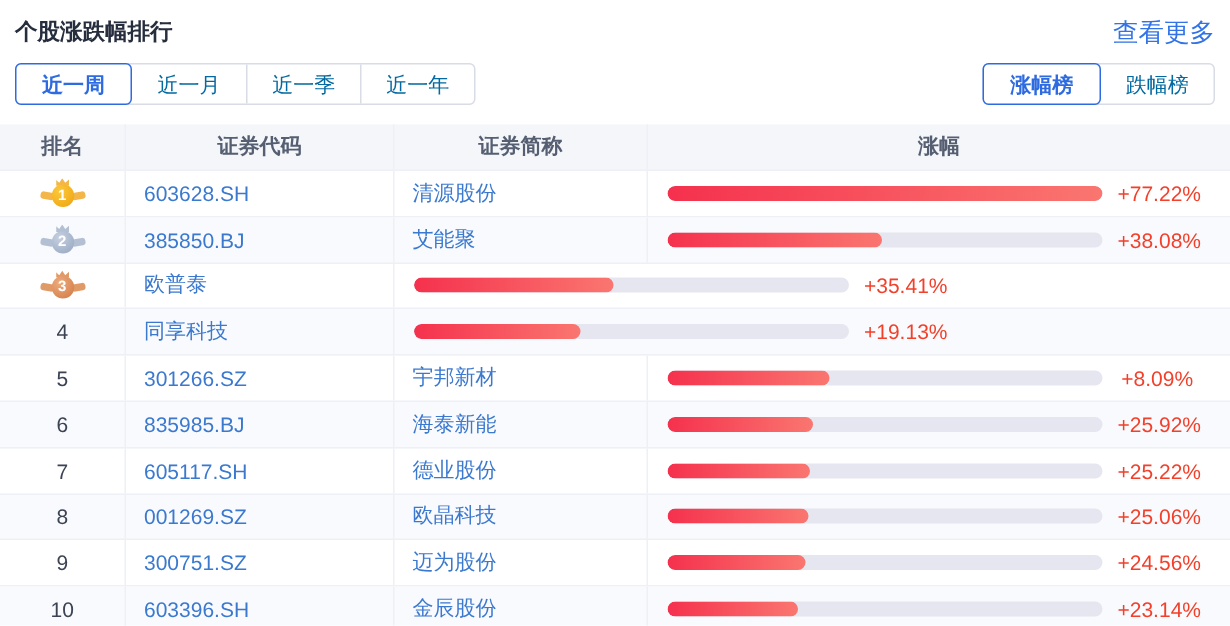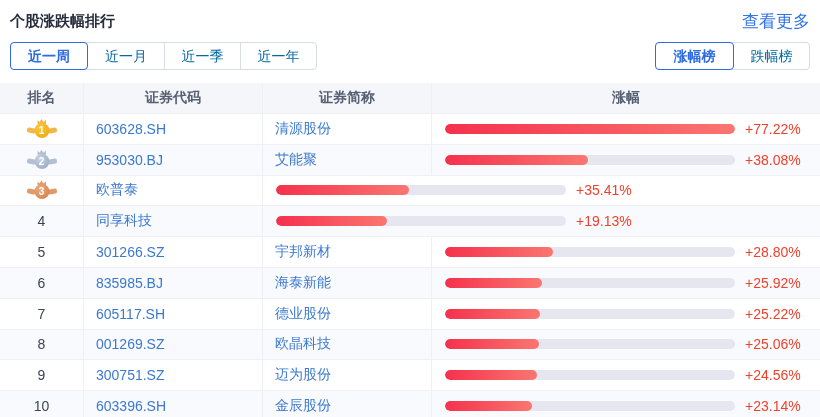--- a/index.html
+++ b/index.html
@@ -110,21 +110,21 @@
       </div>
       <div class="t-row">
         <div class="cell rank">
           <div class="medal silver">
             <span class="wing l"></span>
             <span class="crown"></span>
             <span class="wing r"></span>
             <span class="circ">2</span>
           </div>
         </div>
-        <div class="cell code">953030.BJ</div>
+        <div class="cell code">385850.BJ</div>
         <div class="cell name">艾能聚</div>
         <div class="cell change">
           <div class="track">
             <div class="fill" style="width: 49.31%;"></div>
           </div>
           <div class="val">+38.08%</div>
         </div>
       </div>
       <div class="t-row">
         <div class="cell rank">
@@ -154,21 +154,21 @@
         </div>
       </div>
       <div class="t-row">
         <div class="cell rank">5</div>
         <div class="cell code">301266.SZ</div>
         <div class="cell name">宇邦新材</div>
         <div class="cell change">
           <div class="track">
             <div class="fill" style="width: 37.3%;"></div>
           </div>
-          <div class="val">+28.80%</div>
+          <div class="val">+8.09%</div>
         </div>
       </div>
       <div class="t-row">
         <div class="cell rank">6</div>
         <div class="cell code">835985.BJ</div>
         <div class="cell name">海泰新能</div>
         <div class="cell change">
           <div class="track">
             <div class="fill" style="width: 33.57%;"></div>
           </div>

